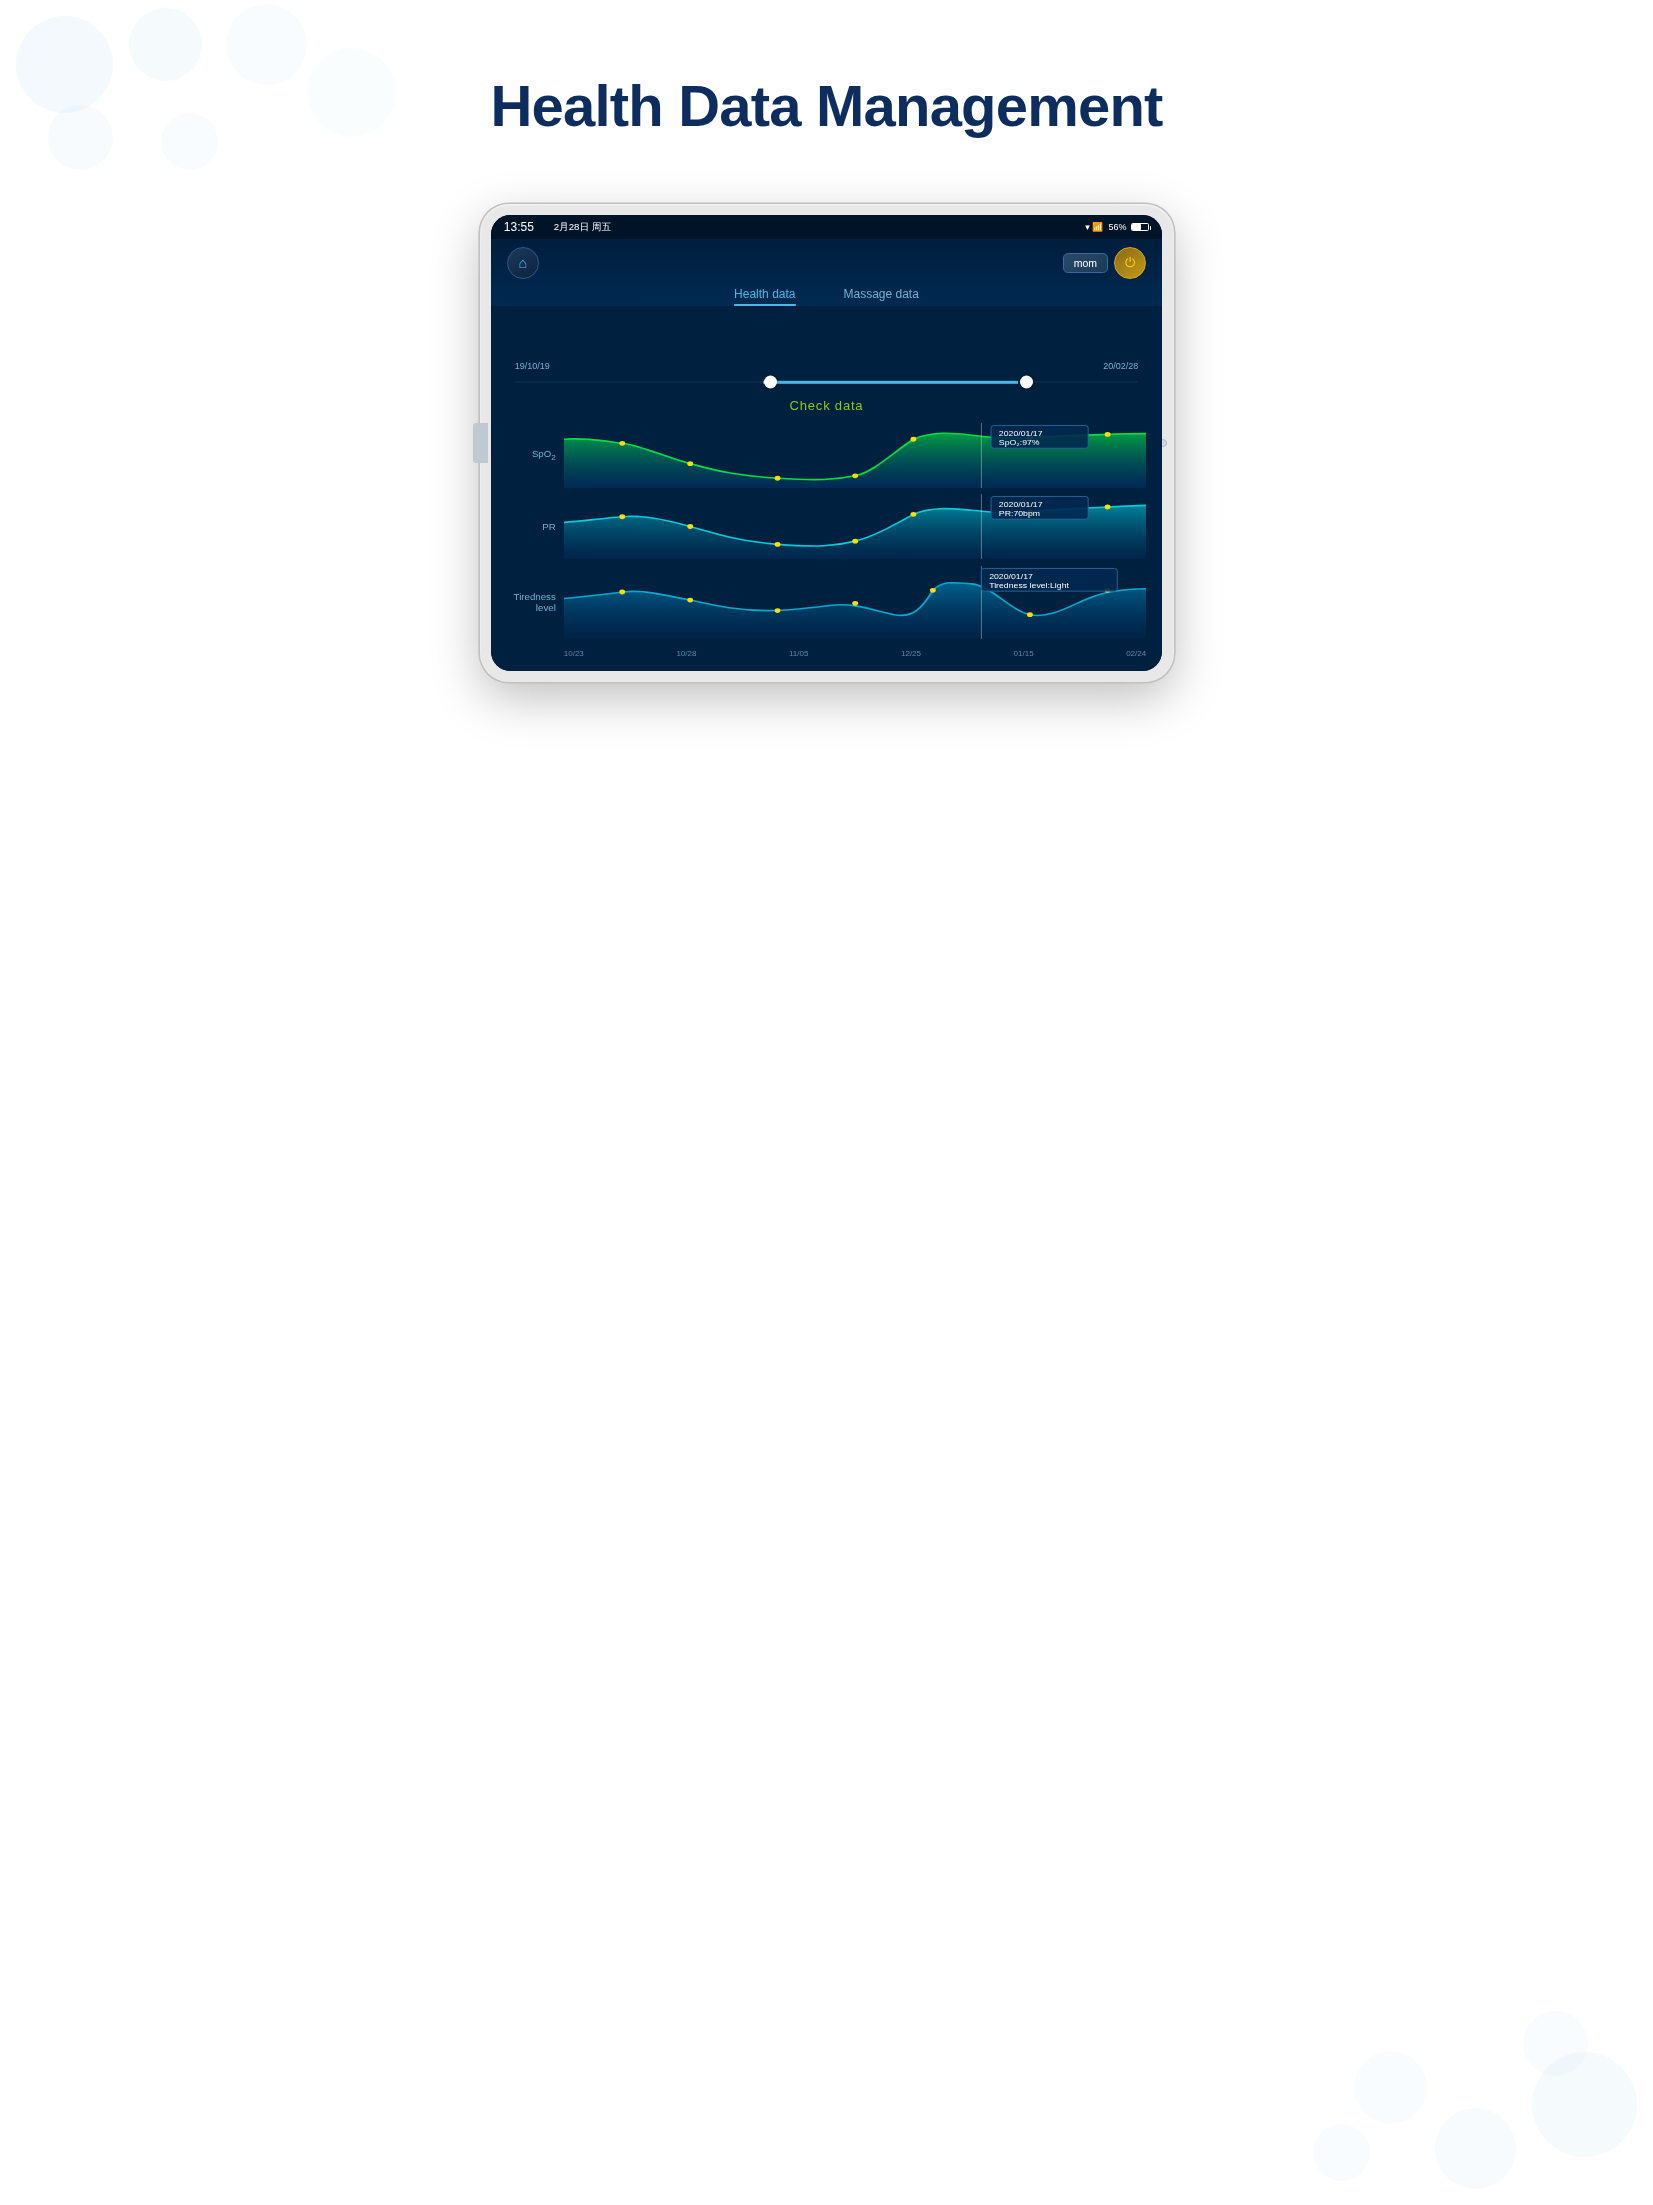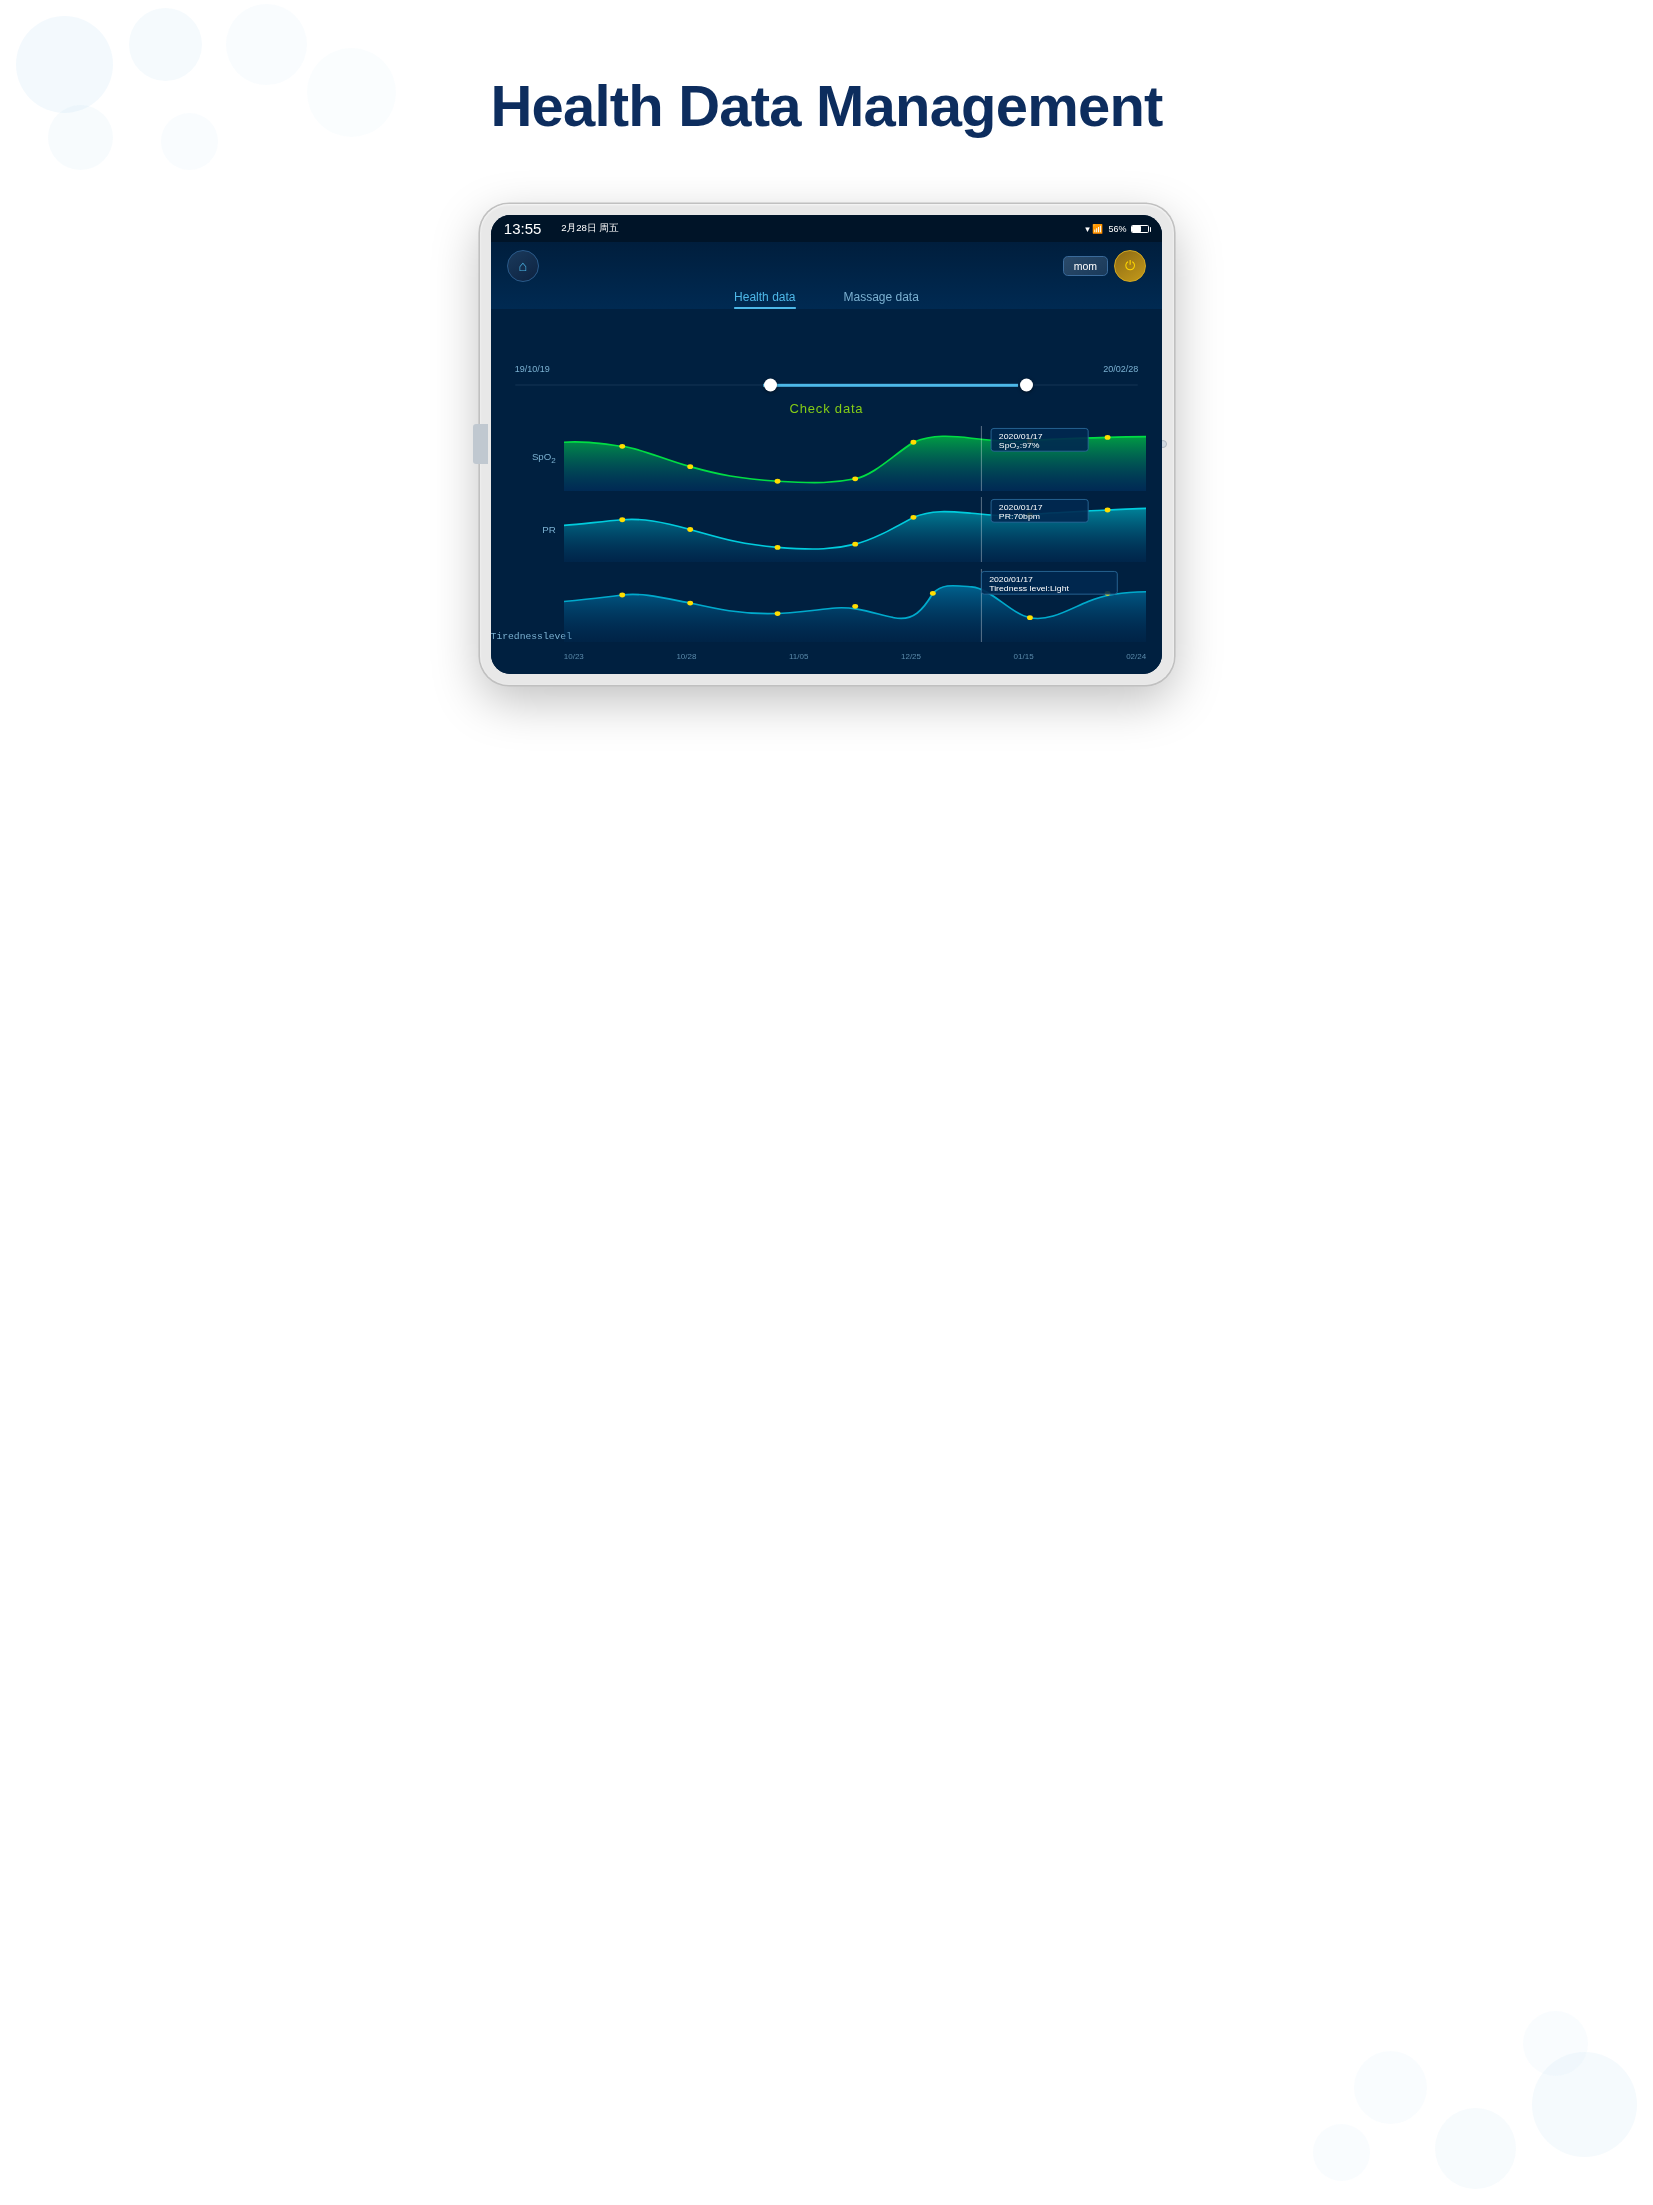--- a/index.html
+++ b/index.html
@@ -68,21 +68,21 @@
     .status-bar {
       background: #001428;
       display: flex;
       align-items: center;
       justify-content: space-between;
       padding: 4.8px 13px;
       font-size: 9.7px;
       color: white;
     }
     .status-time {
-      font-size: 15px;
+      font-size: 12px;
       font-weight: 500;
     }
     .status-date {
       font-size: 9.7px;
       margin-left: 15px;
     }
     .status-icons {
       display: flex;
       align-items: center;
       gap: 4.8px;
@@ -503,21 +503,21 @@
                 <circle cx="560" cy="16" r="3" fill="#ffdd00"></circle>
                 <line x1="430" y1="0" x2="430" y2="80" stroke="rgba(255,255,255,0.4)" stroke-width="1"></line>
                 <rect x="440" y="3" width="100" height="28" rx="3" fill="rgba(0,40,80,0.9)" stroke="#2a6a9a" stroke-width="1"></rect>
                 <text x="448" y="16" fill="white" font-size="9">2020/01/17</text>
                 <text x="448" y="27" fill="white" font-size="9">PR:70bpm</text>
               </svg>
             </div>
           </div>
 
           <div class="chart-row">
-            <div class="chart-label" style="flex-direction:row;align-items:flex-end;justify-content:center;text-align:left;font-family:Liberation Mono, monospace;">
+            <div class="chart-label" style="flex-direction:column;align-items:flex-end;justify-content:center;text-align:left;">
               <span>Tiredness</span>
               <span>level</span>
             </div>
             <div class="chart-area" style="height:73px;">
               <svg viewBox="0 0 600 90" class="chart-svg" preserveAspectRatio="none">
                 <defs>
                   <linearGradient id="gradTired" x1="0" y1="0" x2="0" y2="1">
                     <stop offset="0%" stop-color="#0088bb" stop-opacity="0.7"></stop>
                     <stop offset="100%" stop-color="#003366" stop-opacity="0.2"></stop>
                   </linearGradient>

